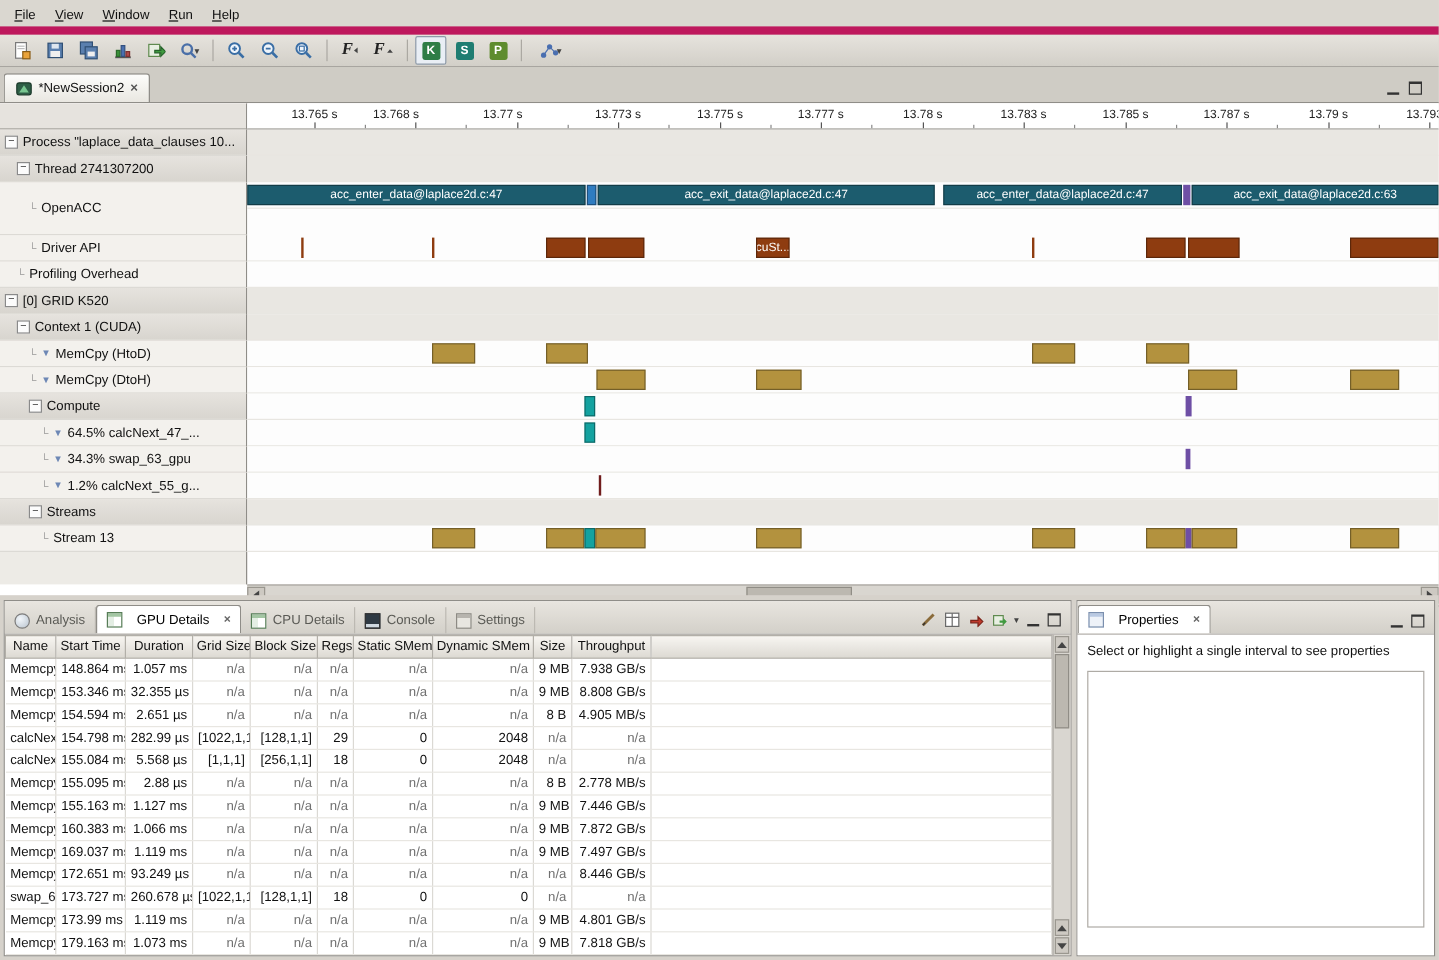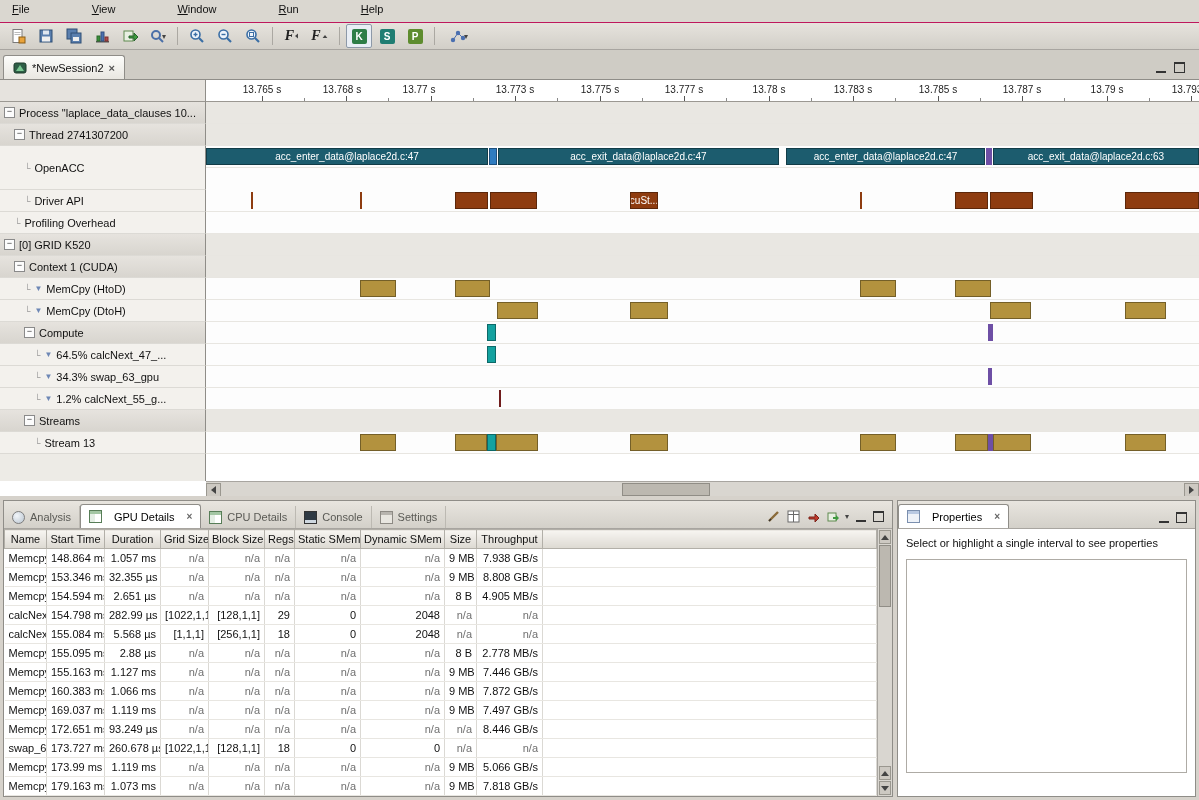--- a/index.html
+++ b/index.html
@@ -1,20 +1,20 @@
 <!DOCTYPE html>
 <html><head>
 <meta charset="utf-8">
 <style>
   html,body{margin:0;padding:0;}
   body{width:1199px;height:800px;overflow:hidden;background:#d6d2cb;font-family:"Liberation Sans",sans-serif;font-size:11px;color:#111;}
   .app{position:relative;width:1199px;height:800px;}
 
   
-  .menubar{height:22px;background:#dad7d0;border-bottom:1px solid #be185d;display:flex;align-items:flex-start;padding-left:4px;gap:46px;}
+  .menubar{height:22px;background:#dad7d0;border-bottom:7px solid #be185d;display:flex;align-items:flex-end;padding-left:4px;}
   .menu-item{padding:3px 8px;cursor:default;}
   .menu-item u{text-decoration:underline;}
 
   
   .toolbar{height:26px;background:linear-gradient(#e6e3dd,#d2cfc8);border-bottom:1px solid #a8a5a0;display:flex;align-items:center;padding-left:5px;gap:2px;}
   .tbtn{width:24px;height:22px;display:flex;align-items:center;justify-content:center;border:1px solid transparent;border-radius:2px;}
   .tbtn.pressed{border:1px solid #8d99a8;background:#e9eef5;}
   .tsep{width:1px;height:18px;background:#aba8a2;margin:0 4px;}
   .caret{font-size:8px;color:#444;margin-left:-2px;}
   .letter-tile{width:15px;height:15px;border-radius:2px;color:#fff;font-weight:bold;font-size:10px;line-height:15px;text-align:center;}
@@ -227,21 +227,21 @@
       <span class="ic-max"></span>
     </div>
   </div>
 
   <div class="timeline">
     <div class="corner-header"></div>
     <div class="ruler">
         <div class="ruler-label" style="left: 56px;">13.765 s</div>
         <div class="ruler-tick" style="left: 56px;"></div>
         <div class="ruler-tick minor" style="left: 98px;"></div>
-        <div class="ruler-label" style="left: 136px;">13.768 s</div>
+        <div class="ruler-label" style="left: 124px;">13.768 s</div>
         <div class="ruler-tick" style="left: 140px;"></div>
         <div class="ruler-tick minor" style="left: 182px;"></div>
         <div class="ruler-label" style="left: 213px;">13.77 s</div>
         <div class="ruler-tick" style="left: 225px;"></div>
         <div class="ruler-tick minor" style="left: 267px;"></div>
         <div class="ruler-label" style="left: 309px;">13.773 s</div>
         <div class="ruler-tick" style="left: 309px;"></div>
         <div class="ruler-tick minor" style="left: 351px;"></div>
         <div class="ruler-label" style="left: 394px;">13.775 s</div>
         <div class="ruler-tick" style="left: 394px;"></div>
@@ -695,21 +695,21 @@
                 <tr>
                   <td class="c-name">Memcpy</td>
                   <td class="c-num">173.99 ms</td>
                   <td class="c-num">1.119 ms</td>
                   <td class="c-num na">n/a</td>
                   <td class="c-num na">n/a</td>
                   <td class="c-num na">n/a</td>
                   <td class="c-num na">n/a</td>
                   <td class="c-num na">n/a</td>
                   <td class="c-num">9 MB</td>
-                  <td class="c-num">5.066 GB/s</td>
+                  <td class="c-num">4.801 GB/s</td>
                   <td></td>
                 </tr>
                 <tr>
                   <td class="c-name">Memcpy</td>
                   <td class="c-num">179.163 ms</td>
                   <td class="c-num">1.073 ms</td>
                   <td class="c-num na">n/a</td>
                   <td class="c-num na">n/a</td>
                   <td class="c-num na">n/a</td>
                   <td class="c-num na">n/a</td>

